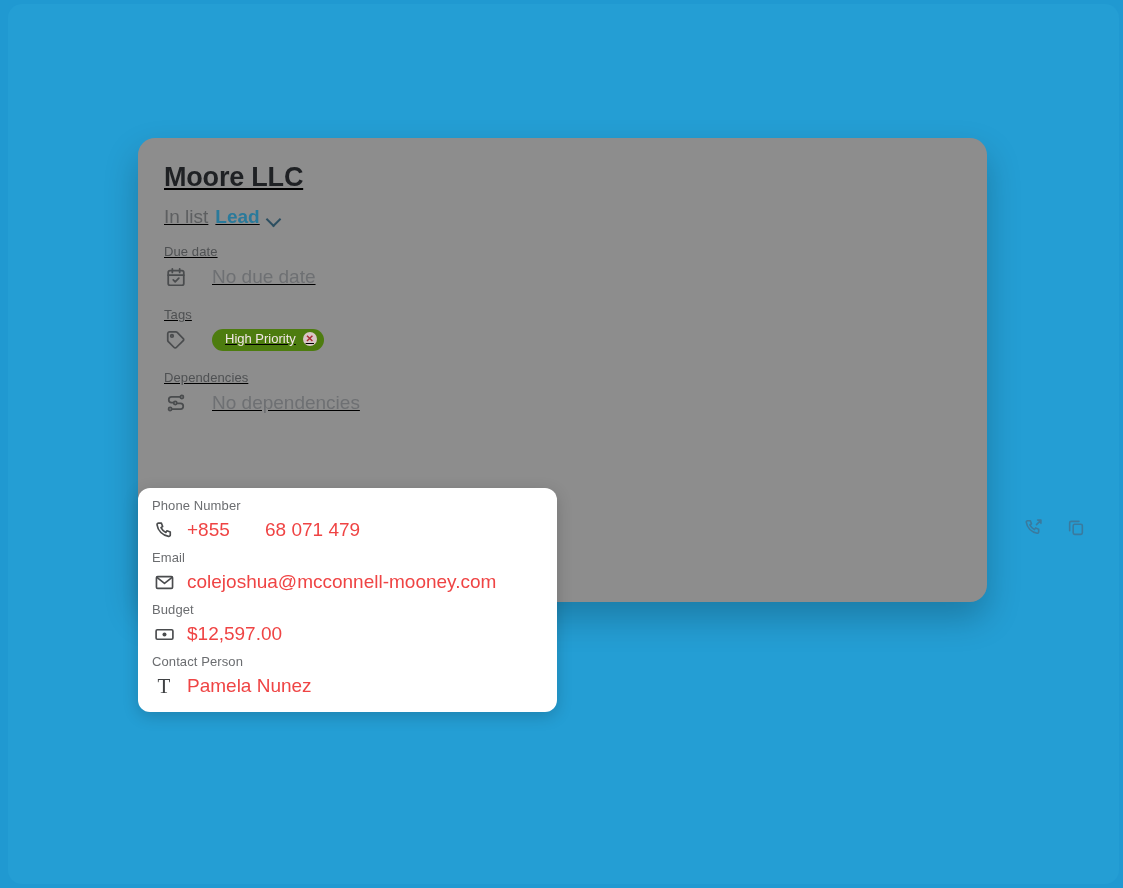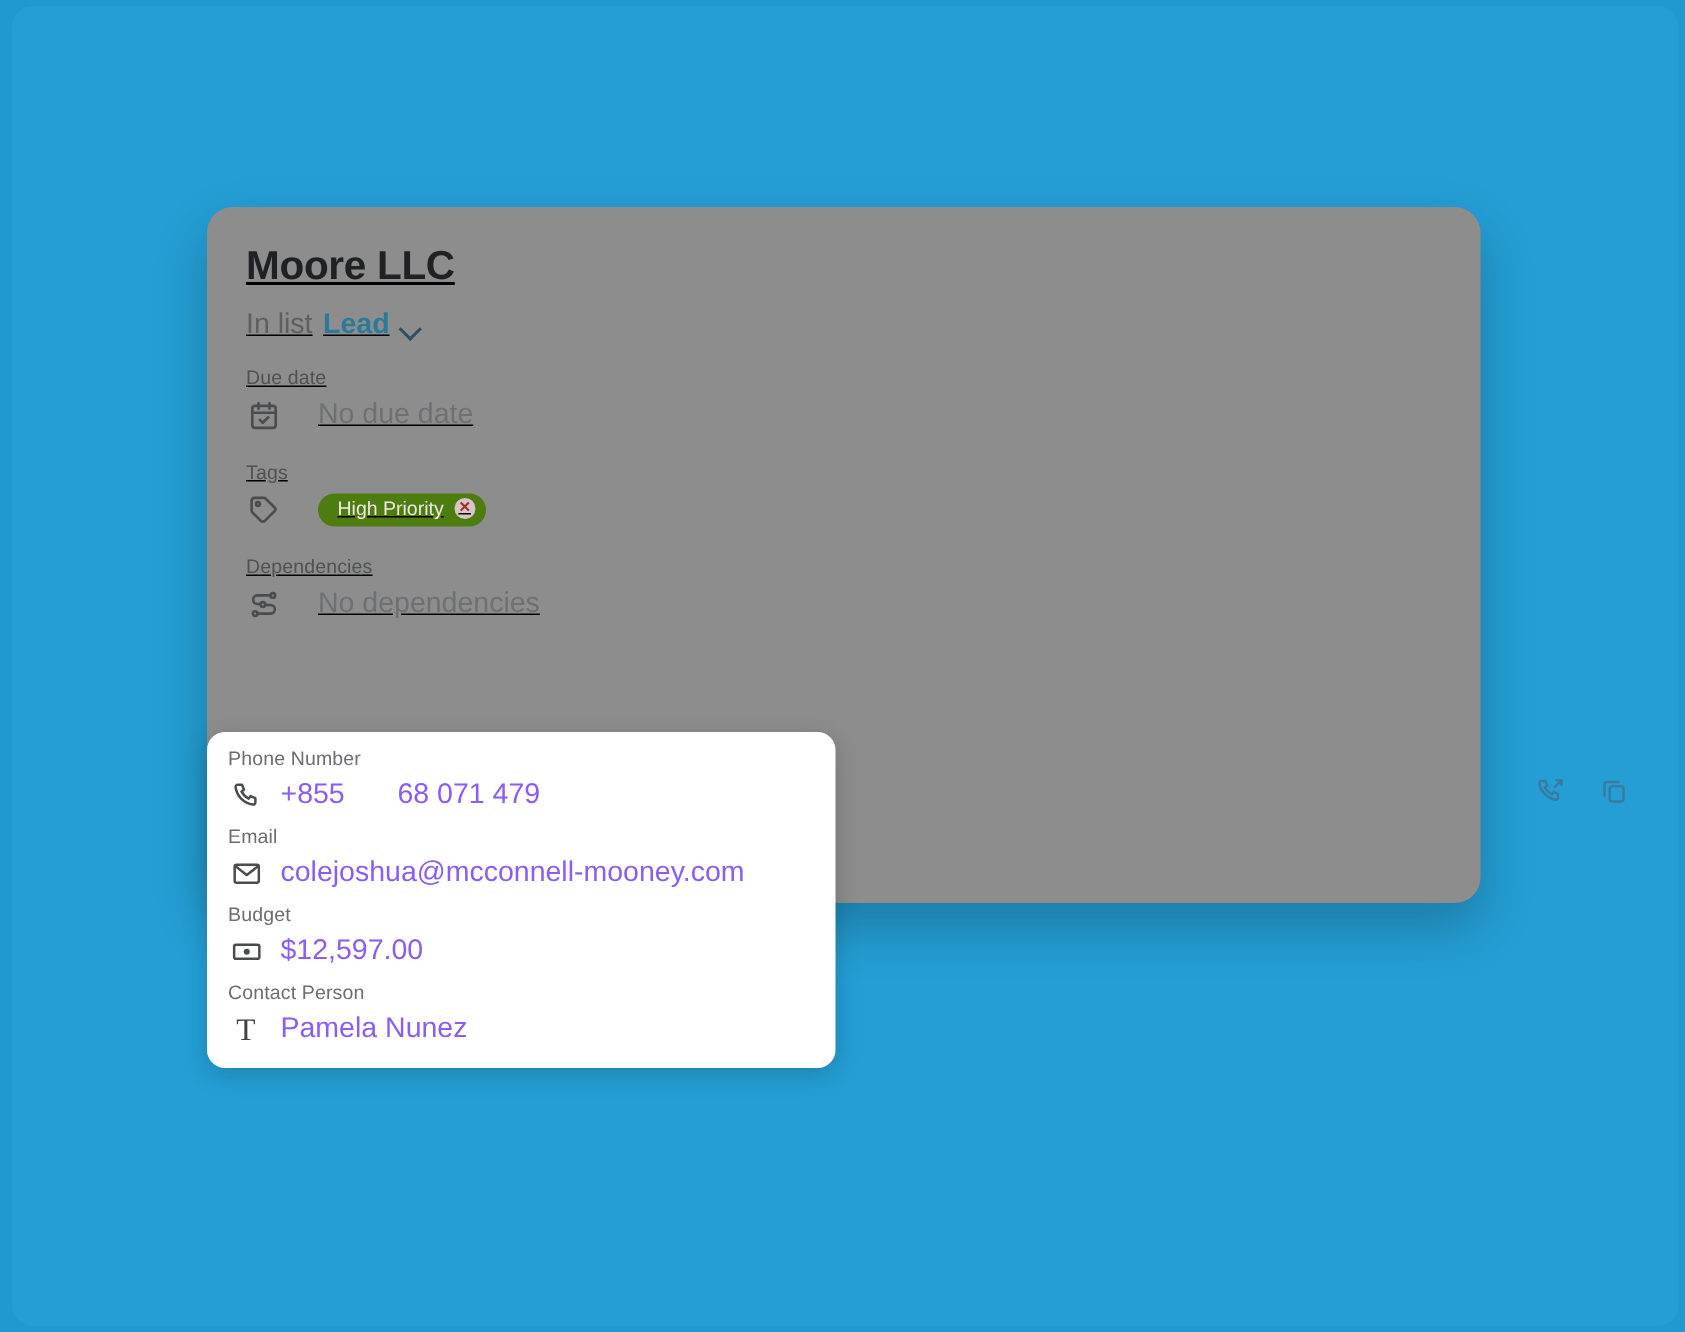--- a/index.html
+++ b/index.html
@@ -217,21 +217,21 @@
     width: 24px; height: 24px;
     flex: none;
     display: flex;
     align-items: center;
     justify-content: center;
     color: #4a4c4e;
   }
   .pop-icon svg { display: block; }
   .pop-value {
     font-size: 19px;
-    color: #8b5cf6;
+    color: #ef4444;
     white-space: nowrap;
   }
   .phone-parts { display: flex; align-items: center; }
   .phone-code { display: inline-block; min-width: 78px; }
   .text-icon-glyph {
     font-family: "Liberation Serif", serif;
     font-size: 21px;
     color: #3f4143;
     line-height: 1;
   }

